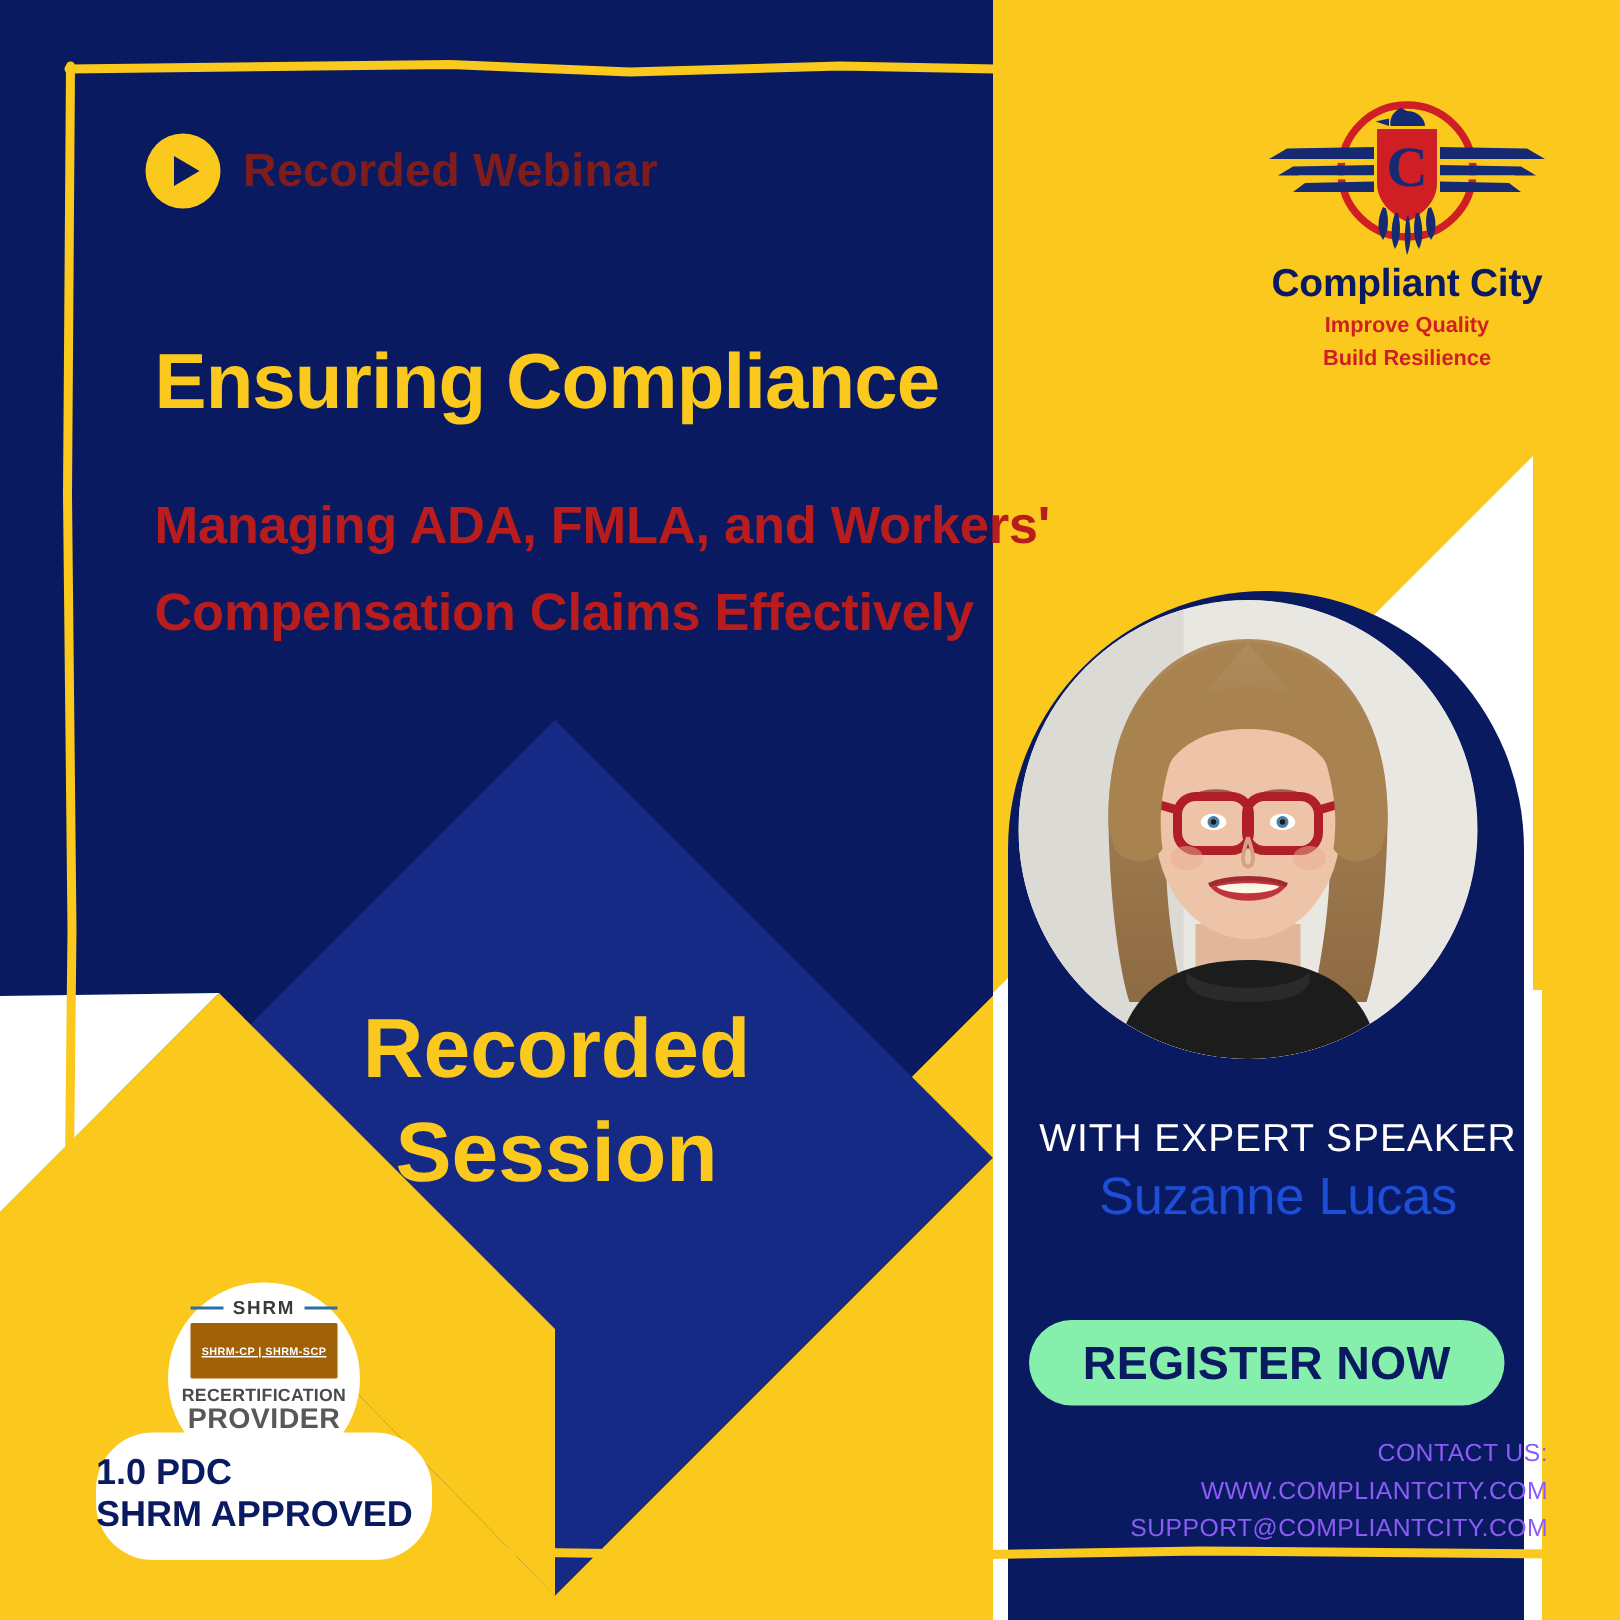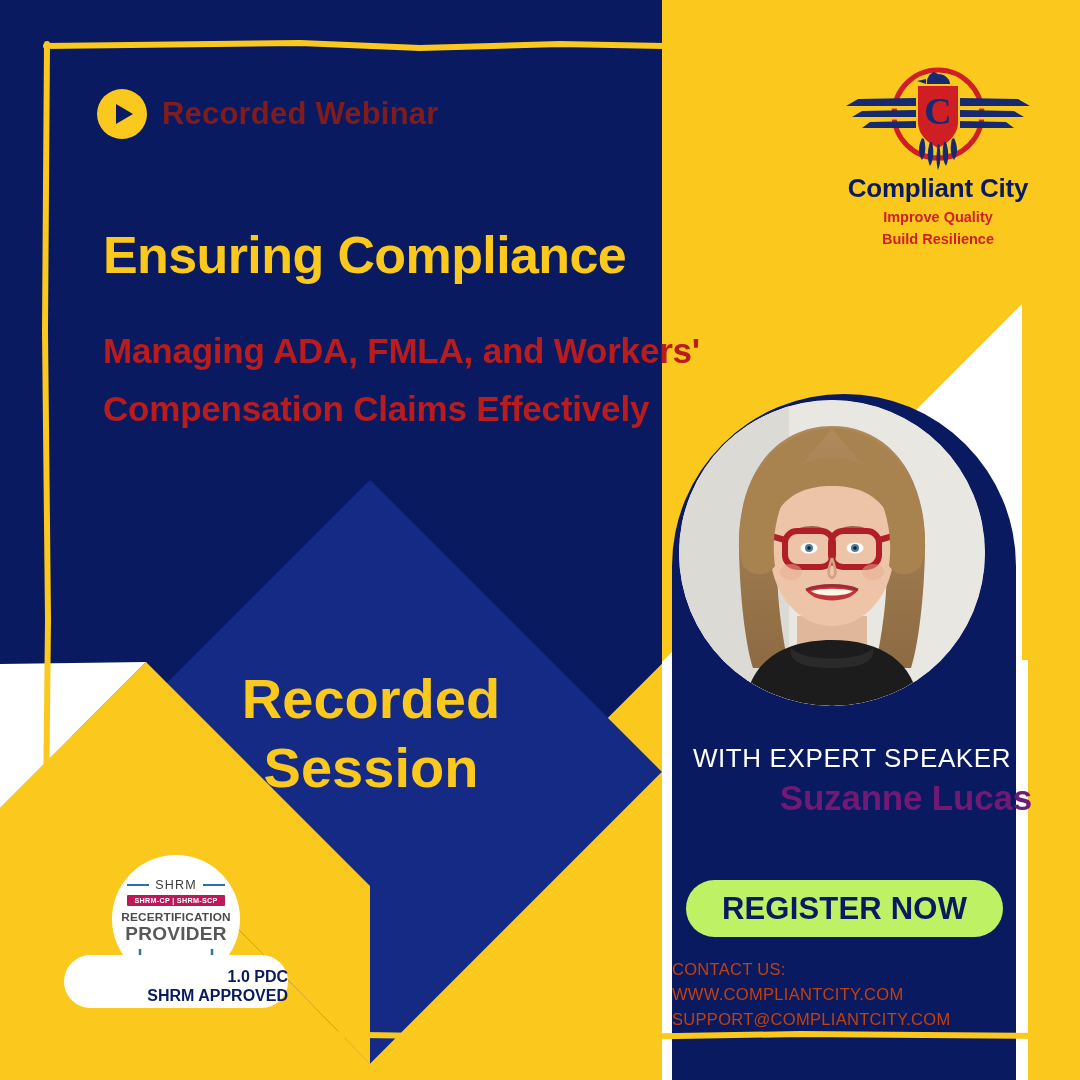--- a/index.html
+++ b/index.html
@@ -76,69 +76,69 @@
   .shrm-wrap{position:absolute;left:64px;top:855px;width:224px;}
   .shrm-circle{
     position:absolute;left:48px;top:0;
     width:128px;height:128px;border-radius:50%;
     background:#ffffff;
     display:flex;flex-direction:column;
     align-items:center;justify-content:center;
   }
   .shrm-row{display:flex;align-items:center;gap:6px;margin-top:2px;}
   .shrm-rule{width:22px;height:2px;background:#2a6fa8;}
-  .shrm-top{color:#3a3a3a;font-size:12.5px;font-weight:normal;letter-spacing:1.2px;}
+  .shrm-top{color:#3a3a3a;font-size:12.5px;font-weight:bold;letter-spacing:1.2px;}
   .shrm-band{
-    background:#be185d;color:#ffffff;
+    background:#a16207;color:#ffffff;
     font-size:7.2px;font-weight:bold;letter-spacing:.3px;
-    padding:1px 7px;margin-top:3px;border-radius:1px;white-space:nowrap;
+    padding:14px 7px;margin-top:3px;border-radius:1px;white-space:nowrap;text-decoration:underline;
   }
   .shrm-recert{color:#4a4a4a;font-size:11.8px;font-weight:bold;letter-spacing:.2px;margin-top:4px;}
   .shrm-provider{color:#585858;font-size:19px;font-weight:bold;letter-spacing:.3px;margin-top:-1px;}
   .shrm-bracket{width:80px;height:15px;margin-top:2px;}
   .shrm-pill{
     position:absolute;left:0;top:100px;
-    width:224px;padding:13px 0 2px;
+    width:224px;padding:13px 0 15px;
     background:#ffffff;border-radius:38px;
-    text-align:right;color:#0a1a60;
-    font-size:16px;font-weight:bold;line-height:1.18;
+    text-align:left;color:#0a1a60;
+    font-size:24px;font-weight:bold;line-height:1.18;
   }
 
   
   .photo-ring{
     position:absolute;left:679px;top:400px;
     width:306px;height:306px;border-radius:50%;
     overflow:hidden;background:#cfd3d6;
   }
   .photo-art{width:306px;height:306px;display:block;}
 
   .speaker-kicker{
     position:absolute;left:672px;top:743px;width:360px;
     text-align:center;color:#ffffff;
     font-size:26px;letter-spacing:.6px;font-weight:normal;
   }
   .speaker-name{
     position:absolute;left:672px;top:778px;width:360px;
-    text-align:right;color:#701a75;
-    font-size:35px;font-weight:bold;letter-spacing:-.2px;
+    text-align:center;color:#1d4ed8;
+    font-size:35px;font-weight:normal;letter-spacing:-.2px;
   }
 
   .register-btn{
     position:absolute;left:686px;top:880px;
     width:317px;height:57px;border-radius:30px;
-    background:#bef264;border:0;cursor:pointer;
+    background:#86efac;border:0;cursor:pointer;
     color:#0a1a60;font-family:"Liberation Sans",sans-serif;
     font-size:31px;font-weight:bold;letter-spacing:.2px;
     display:flex;align-items:center;justify-content:center;
     padding:0;
   }
 
   .contact{
     position:absolute;left:672px;top:957px;width:360px;
-    text-align:left;color:#c2410c;
+    text-align:right;color:#8b5cf6;
     font-size:16.5px;line-height:1.52;letter-spacing:.3px;
   }
 </style>
 </head>
 <body>
 
 <div class="poster">
 
   <svg class="bg-layer" viewBox="0 0 1080 1080" xmlns="http://www.w3.org/2000/svg">
 

